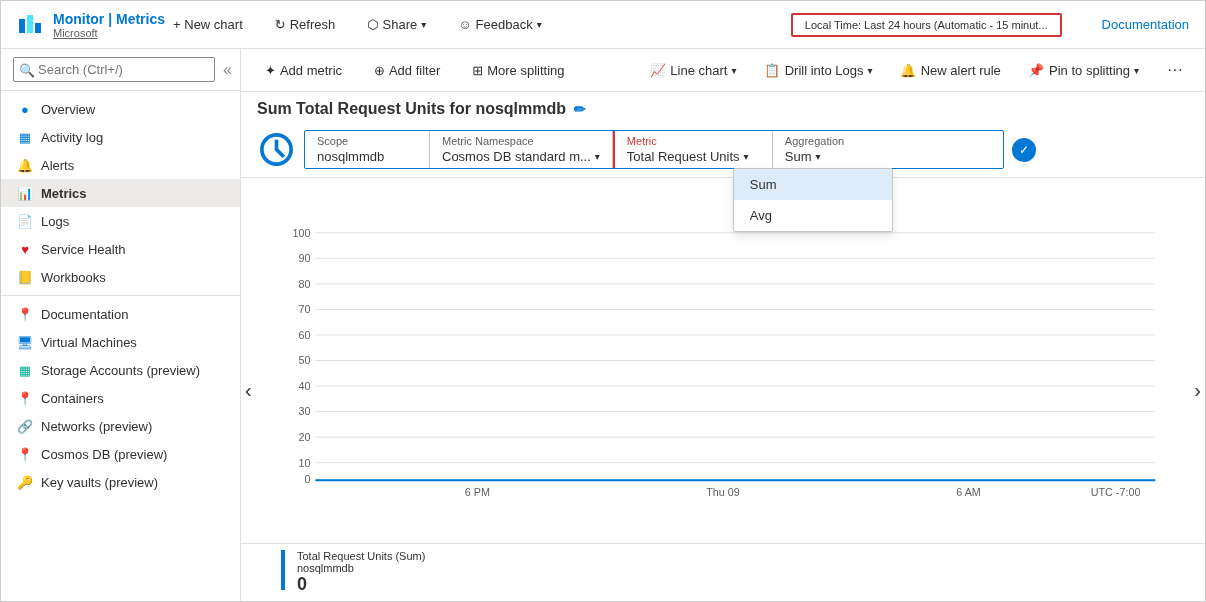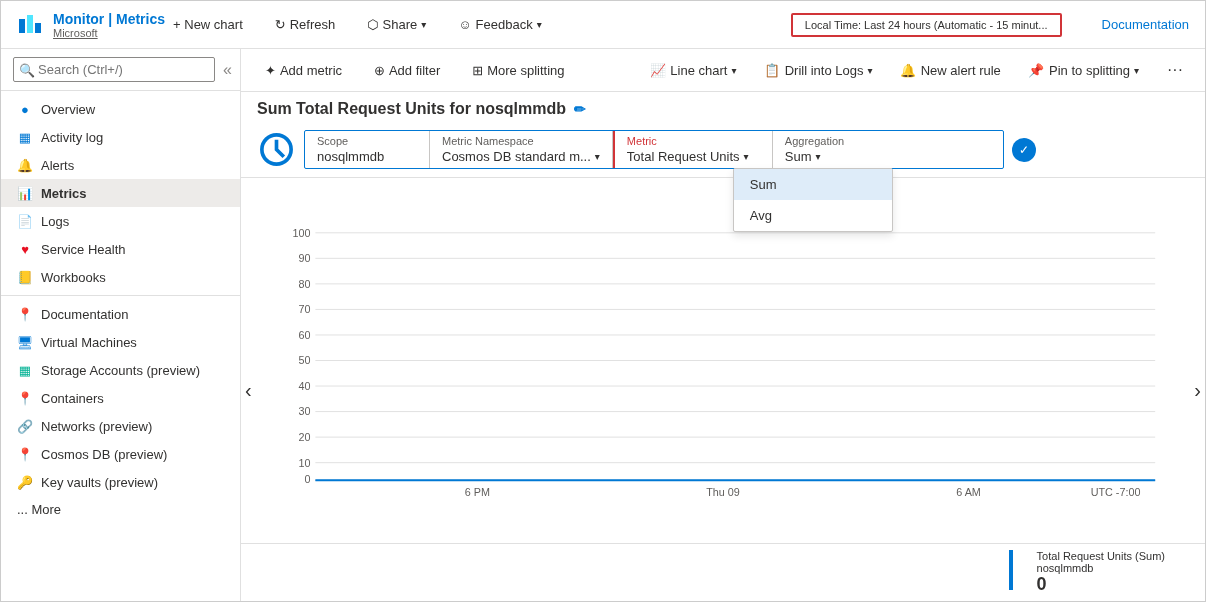--- a/index.html
+++ b/index.html
@@ -65,21 +65,21 @@
     .agg-item.selected { background: #deecf9; }
 
     
     .chart-container { flex: 1; position: relative; padding: 0; display: flex; flex-direction: column; }
     .chart-nav-left { position: absolute; left: 4px; top: 50%; transform: translateY(-50%); cursor: pointer; font-size: 20px; color: #323130; z-index: 10; background: none; border: none; }
     .chart-nav-right { position: absolute; right: 4px; top: 50%; transform: translateY(-50%); cursor: pointer; font-size: 20px; color: #323130; z-index: 10; background: none; border: none; }
 
     .chart-svg-area { flex: 1; padding: 0 40px; }
     svg { width: 100%; height: 100%; }
 
-    .chart-legend { padding: 6px 40px; border-top: 1px solid #e0e0e0; display: flex; align-items: flex-start; gap: 24px; justify-content: flex-end; }
+    .chart-legend { padding: 6px 40px; border-top: 1px solid #e0e0e0; display: flex; align-items: flex-start; gap: 12px; }
     .legend-color { width: 4px; height: 40px; background: #0078d4; flex-shrink: 0; }
     .legend-text { font-size: 11px; color: #323130; }
     .legend-value { font-size: 18px; font-weight: 600; color: #323130; }
 
     .divider { width: 100%; height: 1px; background: #e0e0e0; margin: 4px 0; }
 
     .settings-section { font-size: 12px; font-weight: 600; color: #323130; padding: 6px 16px; border-top: 1px solid #e0e0e0; margin-top: auto; }
 
     .caret { font-size: 10px; }
   </style>
@@ -191,23 +191,20 @@
           <span>Networks (preview)</span>
         </div>
         <div class="nav-item">
           <span class="nav-icon" style="color:#8764b8;">📍</span>
           <span>Cosmos DB (preview)</span>
         </div>
         <div class="nav-item">
           <span class="nav-icon" style="color:#ca5010;">🔑</span>
           <span>Key vaults (preview)</span>
         </div>
-        <div class="nav-item">
-          <span>... More</span>
-        </div>
       </div>
 
     </div>
 
     <div class="content-area">
 
       <div class="metrics-toolbar">
         <button class="metrics-btn">
           <span>✦</span>
           <span>Add metric</span>

